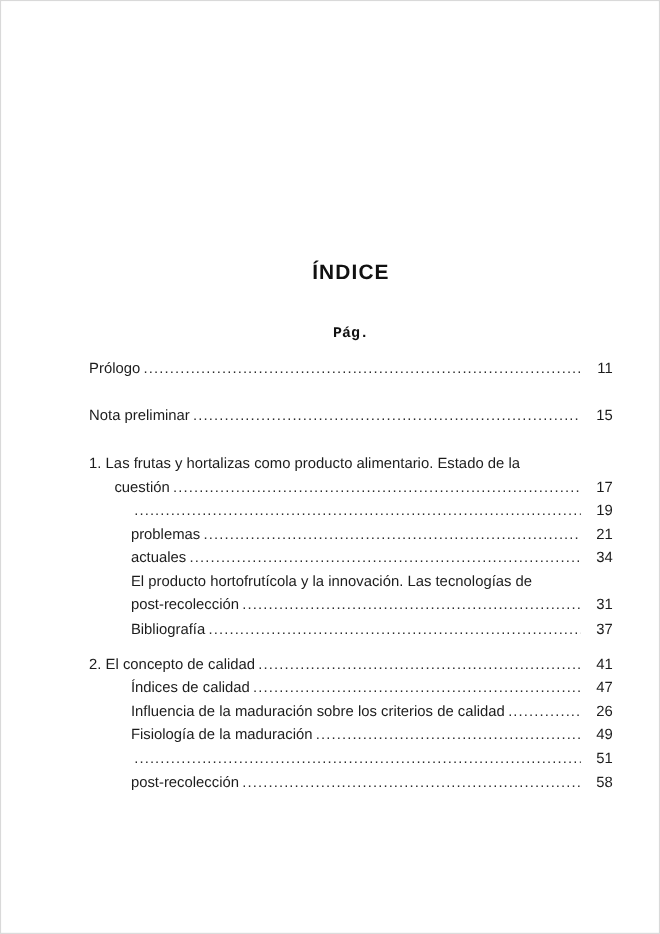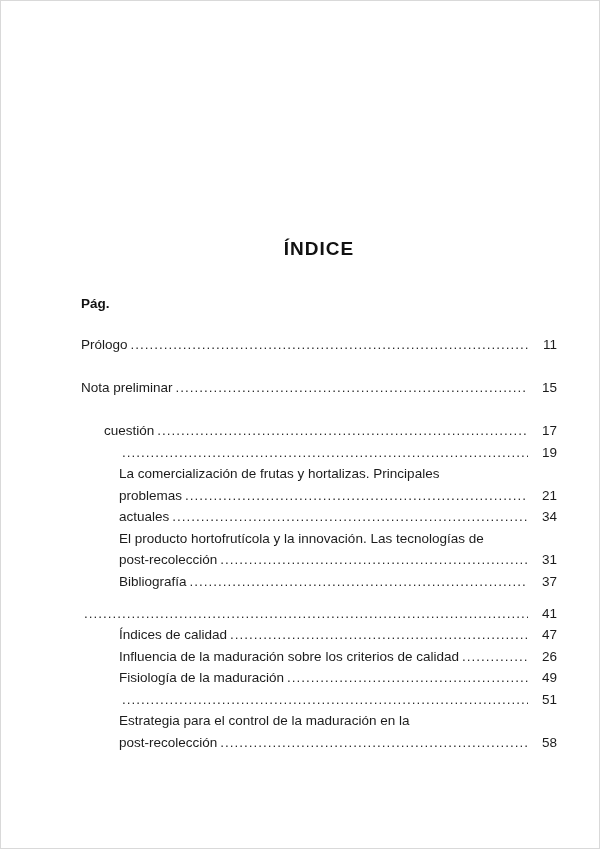--- a/index.html
+++ b/index.html
@@ -27,27 +27,28 @@
   .doc-title {
     margin-top: 237px;
     text-align: center;
     font-weight: bold;
     font-size: 19px;
     letter-spacing: 1px;
     color: #111;
   }
   .pag-label {
     margin-top: 36px;
-    text-align: left;
+    text-align: center;
     font-weight: bold;
     font-size: 13.5px;
     color: #111;
+    font-family: Liberation Mono, monospace;
   }
   .toc {
-    margin-top: 23px;
+    margin-top: 13px;
     font-size: 13.5px;
     line-height: 21.5px;
   }
   .toc-entry.level-1 { padding-left: 38px; }
   .toc-entry.gap-large { margin-top: 21.5px; }
   .toc-entry.gap-small { margin-top: 10.5px; }
   .toc-line.last {
     display: flex;
     align-items: baseline;
   }
@@ -87,34 +88,34 @@
           </div>
         </div>
         <div class="toc-entry level-0 gap-large">
           <div class="toc-line last">
             <span class="text">Nota preliminar</span>
             <span class="leader">................................................................................................................................................................</span>
             <span class="pagenum">15</span>
           </div>
         </div>
         <div class="toc-entry level-0 gap-large">
+          <div class="toc-line">1. Las frutas y hortalizas como producto alimentario. Estado de la</div>
           <div class="toc-line last cont">
             <span class="text">cuestión</span>
             <span class="leader">................................................................................................................................................................</span>
             <span class="pagenum">17</span>
           </div>
         </div>
         <div class="toc-entry level-1">
           <div class="toc-line last">
             <span class="leader">................................................................................................................................................................</span>
             <span class="pagenum">19</span>
           </div>
         </div>
         <div class="toc-entry level-1">
-          <div class="toc-line">La comercialización de frutas y hortalizas. Principales</div>
           <div class="toc-line last cont">
             <span class="text">problemas</span>
             <span class="leader">................................................................................................................................................................</span>
             <span class="pagenum">21</span>
           </div>
         </div>
         <div class="toc-entry level-1">
           <div class="toc-line last cont">
             <span class="text">actuales</span>
             <span class="leader">................................................................................................................................................................</span>
@@ -131,20 +132,21 @@
         </div>
         <div class="toc-entry level-1">
           <div class="toc-line last">
             <span class="text">Bibliografía</span>
             <span class="leader">................................................................................................................................................................</span>
             <span class="pagenum">37</span>
           </div>
         </div>
         <div class="toc-entry level-0 gap-small">
           <div class="toc-line last">
+            <span class="text">2. El concepto de calidad</span>
             <span class="leader">................................................................................................................................................................</span>
             <span class="pagenum">41</span>
           </div>
         </div>
         <div class="toc-entry level-1">
           <div class="toc-line last">
             <span class="text">Índices de calidad</span>
             <span class="leader">................................................................................................................................................................</span>
             <span class="pagenum">47</span>
           </div>
@@ -163,21 +165,20 @@
             <span class="pagenum">49</span>
           </div>
         </div>
         <div class="toc-entry level-1">
           <div class="toc-line last">
             <span class="leader">................................................................................................................................................................</span>
             <span class="pagenum">51</span>
           </div>
         </div>
         <div class="toc-entry level-1">
-          <div class="toc-line">Estrategia para el control de la maduración en la</div>
           <div class="toc-line last cont">
             <span class="text">post-recolección</span>
             <span class="leader">................................................................................................................................................................</span>
             <span class="pagenum">58</span>
           </div>
         </div>
       </div>
   </div>
 </div>
 

